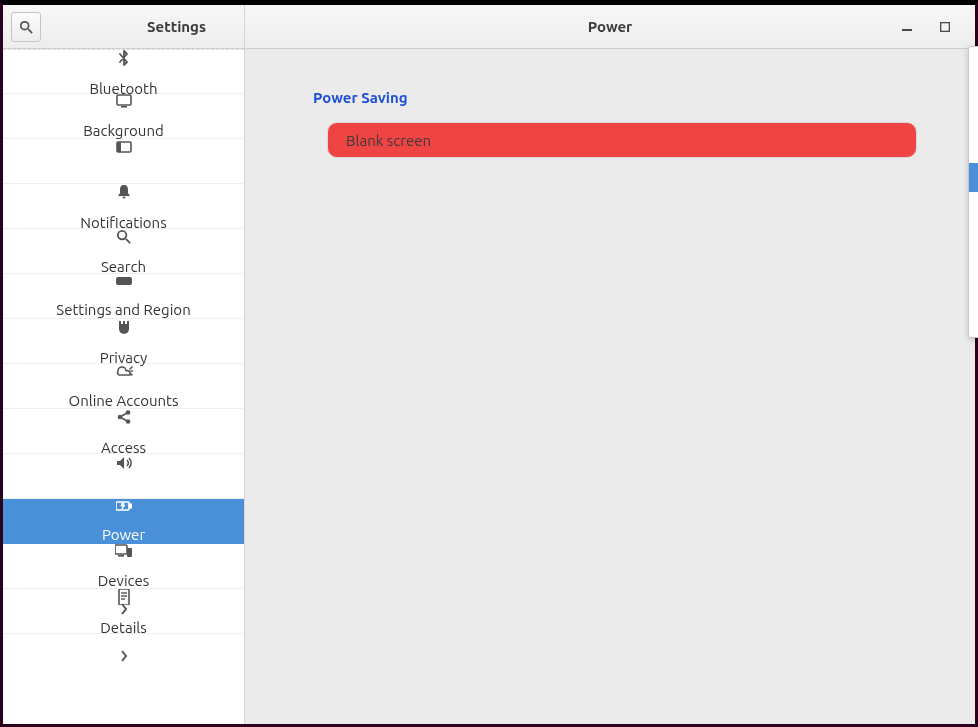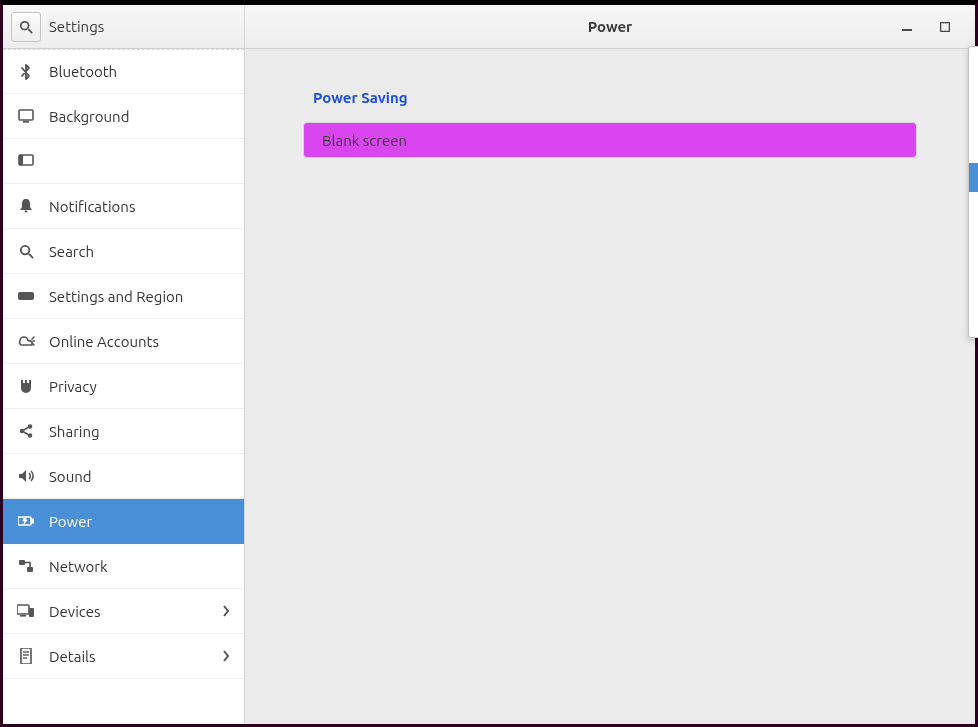--- a/index.html
+++ b/index.html
@@ -2,39 +2,39 @@
 <html><head>
 <meta charset="utf-8">
 <style>
   * { box-sizing: border-box; margin: 0; padding: 0; }
   html, body { width: 978px; height: 727px; font-family: "Ubuntu", "Cantarell", "Helvetica Neue", Arial, sans-serif; font-size: 15px; color: #3b3b3b; overflow: hidden; background: #fff; }
   .frame { width: 978px; height: 727px; position: relative; border: 3px solid #2c001e; border-top: 5px solid #000; background: #ebebeb; display: flex; flex-direction: column; }
   
   .titlebar { height: 44px; background: linear-gradient(#f7f7f7,#ededed); border-bottom: 1px solid #cfcfcf; display: flex; align-items: stretch; position: relative; }
   .titlebar .left { width: 242px; display: flex; align-items: center; border-right: 1px solid #d5d5d5; }
   .search-btn { width: 30px; height: 30px; margin: 0 8px; border: 1px solid #c4c4c4; border-radius: 3px; background: linear-gradient(#fcfcfc,#ededed); display: flex; align-items: center; justify-content: center; cursor: pointer; }
-  .titlebar .left .title { flex: 1; text-align: left; font-weight: 400; color: #3a3a3a; padding-right: 38px; }
+  .titlebar .left .title { flex: 1; text-align: right; font-weight: 700; color: #3a3a3a; padding-right: 38px; }
   .titlebar .center { flex: 1; display: flex; align-items: center; justify-content: center; font-weight: 700; color: #3a3a3a; }
   .titlebar .winbtns { position: absolute; right: 8px; top: 0; bottom: 0; display: flex; align-items: center; gap: 22px; padding-right: 14px; }
   .winbtn { width: 16px; height: 16px; display: flex; align-items: center; justify-content: center; cursor: pointer; }
   
   .body { flex: 1; display: flex; min-height: 0; }
   .sidebar { width: 242px; background: #fff; border-right: 1px solid #d5d5d5; overflow: hidden; display: flex; flex-direction: column; }
   .sidebar-list { flex: 1; overflow-y: auto; }
-  .side-item { display: flex; align-items: center; height: 45px; padding: 0 14px; gap: 14px; border-bottom: 1px solid #efefef; cursor: pointer; color: #333; }
+  .side-item { display: flex; align-items: center; height: 45px; padding: 0 14px; gap: 14px; border-bottom: 1px solid #efefef; cursor: pointer; color: #333; flex-direction: column; }
   .side-item .icon { width: 18px; height: 18px; display: flex; align-items: center; justify-content: center; }
   .side-item .label { flex: 1; font-size: 15px; }
   .side-item .chevron { color: #555; }
   .side-item.selected { background: #4a90d9; color: #fff; border-bottom-color: #4a90d9; }
   .side-item.selected svg { fill: #fff; stroke: #fff; }
   .side-item.first { border-top: 1px dashed #d9d9d9; }
   
   .content { flex: 1; background: #ebebeb; position: relative; padding: 40px 58px; }
   .section-title { font-weight: 700; color: #1d4ed8; margin-bottom: 16px; padding-left: 10px; }
-  .card { background: #d946ef; border: 1px solid #d8d8d8; border-radius: 4px; }
+  .card { background: #ef4444; border: 1px solid #d8d8d8; border-radius: 10px; margin-left: 24px; }
   .row { display: flex; align-items: center; height: 34px; padding: 0 18px; }
   .row .label { flex: 1; color: #3a3a3a; }
   
   .popover { position: absolute; top: -3px; left: 723px; width: 116px; background: #fff; border: 1px solid #c6c6c6; border-radius: 3px; box-shadow: 0 2px 6px rgba(0,0,0,.18); overflow: hidden; z-index: 50; }
   .popover .opt { height: 29px; display: flex; align-items: center; padding: 0 10px; cursor: pointer; font-size: 14.5px; color: #333; }
   .popover .opt.selected { background: #4a90d9; color: #fff; }
   
   svg { display: block; }
 </style>
 </head>
@@ -125,86 +125,75 @@
               <svg width="16" height="12" viewBox="0 0 16 12" fill="#555">
                 <rect x="0" y="2" width="16" height="8" rx="2"></rect>
               </svg>
             </span>
           <span class="label">Settings and Region</span>
         </div>
 
 
         <div class="side-item">
           <span class="icon">
-              <svg width="18" height="14" viewBox="0 0 18 14" fill="none" stroke="#555" stroke-width="1.6">
-                <path d="M3 7 a4 4 0 0 1 8 0"></path>
-                <path d="M11 7 a3 3 0 0 1 4 4 L4 11 a3 3 0 0 1 -1 -4"></path>
-                <path d="M15 5 l2 -2 M16 7 l2 0 M15 9 l2 2" stroke-linecap="round"></path>
-              </svg>
-            </span>
-          <span class="label">Online Accounts</span>
-        </div>
-
-        <div class="side-item">
-          <span class="icon">
               <svg width="14" height="16" viewBox="0 0 14 16" fill="#555">
                 <path d="M2 5 L12 5 L12 10 a5 5 0 0 1 -10 0 Z"></path>
                 <rect x="2" y="2" width="2" height="3"></rect>
                 <rect x="6" y="2" width="2" height="3"></rect>
                 <rect x="10" y="2" width="2" height="3"></rect>
               </svg>
             </span>
           <span class="label">Privacy</span>
+        </div>
+
+        <div class="side-item">
+          <span class="icon">
+              <svg width="18" height="14" viewBox="0 0 18 14" fill="none" stroke="#555" stroke-width="1.6">
+                <path d="M3 7 a4 4 0 0 1 8 0"></path>
+                <path d="M11 7 a3 3 0 0 1 4 4 L4 11 a3 3 0 0 1 -1 -4"></path>
+                <path d="M15 5 l2 -2 M16 7 l2 0 M15 9 l2 2" stroke-linecap="round"></path>
+              </svg>
+            </span>
+          <span class="label">Online Accounts</span>
         </div>
 
         <div class="side-item">
           <span class="icon">
               <svg width="16" height="16" viewBox="0 0 16 16" fill="#555">
                 <circle cx="4" cy="8" r="2.3"></circle>
                 <circle cx="12" cy="3.5" r="2.3"></circle>
                 <circle cx="12" cy="12.5" r="2.3"></circle>
                 <line x1="5.8" y1="7" x2="10" y2="4.5" stroke="#555" stroke-width="1.6"></line>
                 <line x1="5.8" y1="9" x2="10" y2="11.5" stroke="#555" stroke-width="1.6"></line>
               </svg>
             </span>
-          <span class="label">Sharing</span>
+          <span class="label">Access</span>
         </div>
 
         <div class="side-item">
           <span class="icon">
               <svg width="16" height="14" viewBox="0 0 16 14" fill="#555">
                 <path d="M1 5 L4 5 L8 1 L8 13 L4 9 L1 9 Z"></path>
                 <path d="M11 4 a4 4 0 0 1 0 6" fill="none" stroke="#555" stroke-width="1.6"></path>
                 <path d="M13 2 a7 7 0 0 1 0 10" fill="none" stroke="#555" stroke-width="1.6"></path>
               </svg>
             </span>
-          <span class="label">Sound</span>
         </div>
 
         <div class="side-item selected">
           <span class="icon">
               <svg width="16" height="12" viewBox="0 0 16 12" fill="#fff">
                 <rect x="0" y="2" width="13" height="8" rx="1" fill="none" stroke="#fff" stroke-width="1.6"></rect>
                 <rect x="13.5" y="4" width="2" height="4"></rect>
                 <path d="M6 3 L5 6 L7 6 L6 9 L9 5 L7 5 L8 3 Z"></path>
               </svg>
             </span>
           <span class="label">Power</span>
         </div>
 
-        <div class="side-item">
-          <span class="icon">
-              <svg width="16" height="14" viewBox="0 0 16 14" fill="#555">
-                <rect x="1" y="1" width="6" height="5" rx="1"></rect>
-                <rect x="9" y="8" width="6" height="5" rx="1"></rect>
-                <path d="M7 3.5 L12 3.5 L12 8" fill="none" stroke="#555" stroke-width="1.6"></path>
-              </svg>
-            </span>
-          <span class="label">Network</span>
-        </div>
 
         <div class="side-item">
           <span class="icon">
               <svg width="18" height="14" viewBox="0 0 18 14" fill="#555">
                 <rect x="0" y="1" width="12" height="9" rx="1" fill="none" stroke="#555" stroke-width="1.6"></rect>
                 <rect x="3" y="11" width="6" height="1.6"></rect>
                 <rect x="12" y="4" width="5" height="9" rx="1"></rect>
               </svg>
             </span>
           <span class="label">Devices</span>

